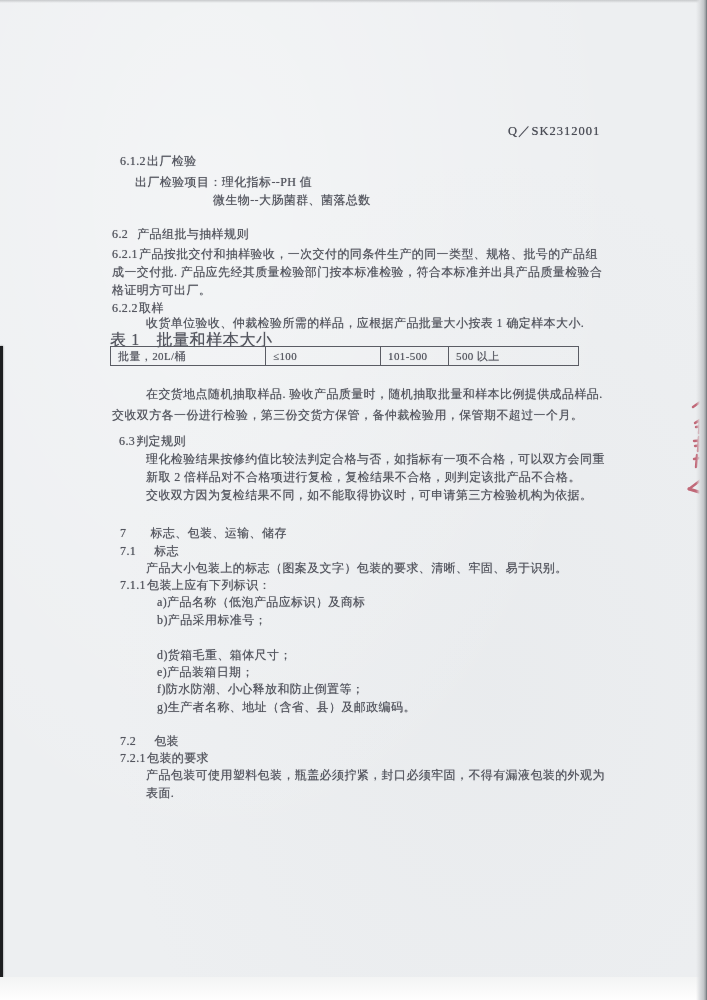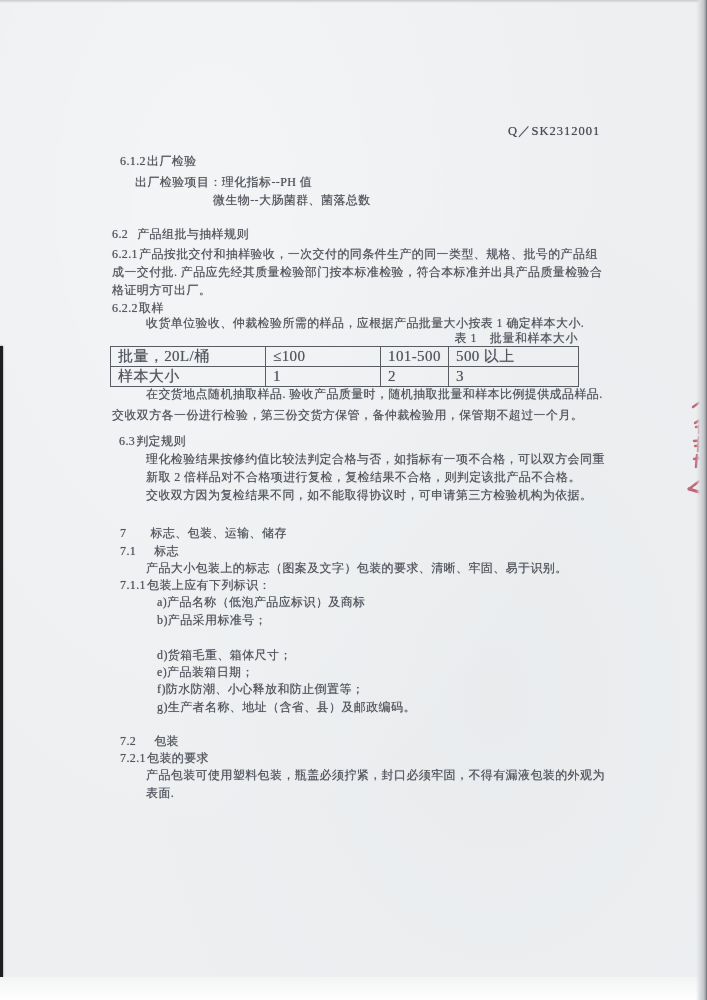--- a/index.html
+++ b/index.html
@@ -30,26 +30,26 @@
     position:absolute;white-space:nowrap;
     font-size:12px;line-height:15px;letter-spacing:.4px;
     color:#54565f;text-shadow:0 0 .7px rgba(84,86,95,.75);
   }
   .ln .num{display:inline-block;}
   .ln .ttl{margin-left:1px;}
   .ln .ttl-wide{margin-left:24px;}
   .doc-code{position:absolute;left:508px;top:123px;font-size:12.5px;
     letter-spacing:1px;color:#4b4d56;text-shadow:0 0 .7px rgba(75,77,86,.8);}
   
-  .tbl-caption{position:absolute;left:110px;top:330px;width:468px;text-align:right;
-    font-size:12px;letter-spacing:.6px;text-shadow:0 0 .7px rgba(84,86,95,.75);}
+  .tbl-caption{position:absolute;left:110px;top:330px;width:468px;text-align:left;
+    font-size:16px;letter-spacing:.6px;text-shadow:0 0 .7px rgba(84,86,95,.75);}
   table.t1{
     position:absolute;left:110px;top:346px;width:468px;
     border-collapse:collapse;table-layout:fixed;
-    font-size:15px;color:#54565f;text-shadow:0 0 .7px rgba(84,86,95,.7);
+    font-size:11px;color:#54565f;text-shadow:0 0 .7px rgba(84,86,95,.7);
   }
   table.t1 td{
     border:1.2px solid #5a5c64;height:18px;padding:0 0 0 7px;
     letter-spacing:.4px;overflow:hidden;white-space:nowrap;
   }
   
   .red-note{position:absolute;right:0;top:393px;width:32px;height:122px;}
 </style>
 </head>
 <body>
@@ -87,26 +87,20 @@
         <col style="width:115px">
         <col style="width:68px">
         <col style="width:130px">
       </colgroup>
     <tbody>
         <tr>
       <td>批量，20L/桶</td>
       <td>≤100</td>
       <td>101-500</td>
       <td>500 以上</td>
-    </tr>
-    <tr>
-      <td>样本大小</td>
-      <td>1</td>
-      <td>2</td>
-      <td>3</td>
     </tr>
   </tbody>
     </table>
 
   <div class="ln" style="left:146px;top:387px">在交货地点随机抽取样品. 验收产品质量时，随机抽取批量和样本比例提供成品样品.</div>
   <div class="ln" style="left:112px;top:408px">交收双方各一份进行检验，第三份交货方保管，备仲裁检验用，保管期不超过一个月。</div>
 
   <div class="ln" style="left:119px;top:434px">
     <span class="num">6.3</span><span class="ttl" style="">判定规则</span>
   </div>

